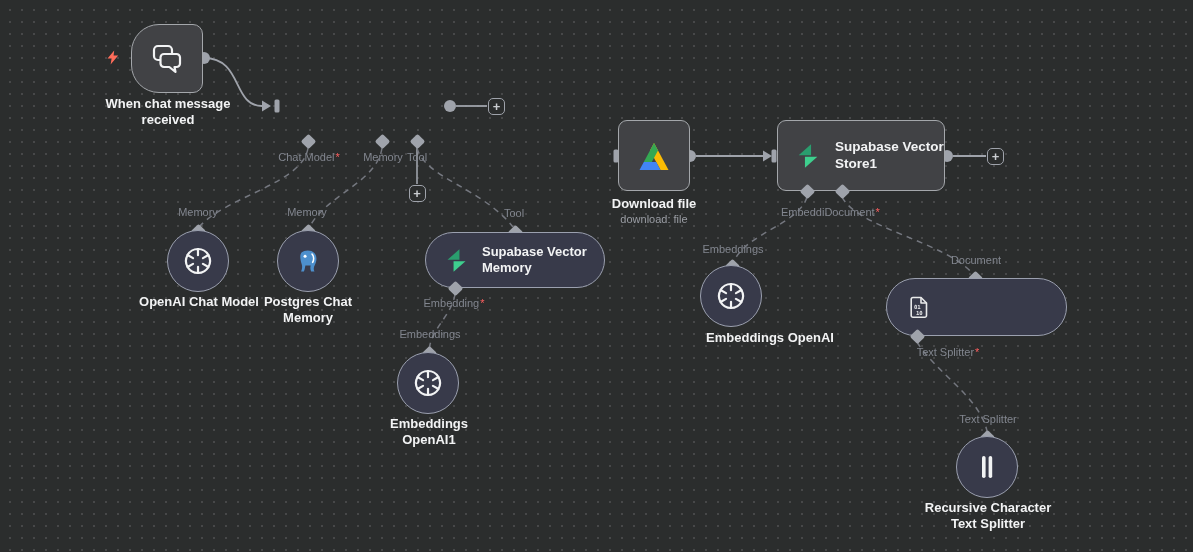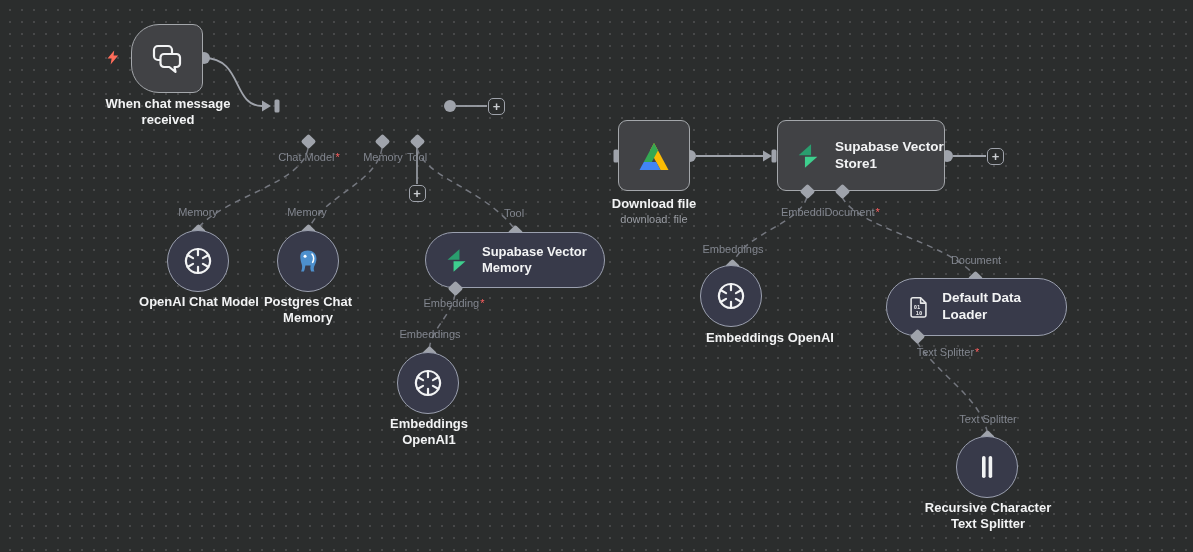--- a/index.html
+++ b/index.html
@@ -208,21 +208,20 @@
 
   <div class="port-label" style="left:976px;top:254px;"><span>Document</span></div>
   <div class="diamond" style="left:969.5px;top:272.5px;"></div>
   <div class="stadium" style="left:886px;top:278px;width:181px;height:58px;border-radius:29px;padding-left:21px;">
     <svg class="icon" width="22" height="23" viewBox="0 0 22 23">
       <path d="M5 1.5 H13 L18.5 7 V19.5 A1.8 1.8 0 0 1 16.7 21.3 H5 A1.8 1.8 0 0 1 3.2 19.5 V3.3 A1.8 1.8 0 0 1 5 1.5 Z" fill="none" stroke="#e8e9ea" stroke-width="1.6" stroke-linejoin="round"></path>
       <path d="M13 1.5 V7 H18.5" fill="none" stroke="#e8e9ea" stroke-width="1.6" stroke-linejoin="round"></path>
       <text x="6" y="13" font-family="DejaVu Sans Mono, monospace" font-size="5.6" font-weight="bold" fill="#e8e9ea">01</text>
       <text x="8" y="19" font-family="DejaVu Sans Mono, monospace" font-size="5.6" font-weight="bold" fill="#e8e9ea">10</text>
     </svg>
-    <span class="node-title" style="margin-left:13px;">Default Data Loader</span>
   </div>
   <div class="diamond" style="left:911.5px;top:330.5px;"></div>
   <div class="port-label" style="left:948px;top:346px;"><span>Text Splitter</span><span class="req">*</span></div>
 
   <div class="port-label" style="left:988px;top:413px;"><span>Text Splitter</span></div>
   <div class="diamond" style="left:981.5px;top:431.5px;"></div>
   <div class="circle-node" style="left:956px;top:436px;">
     <svg class="icon" width="24" height="28" viewBox="0 0 24 28">
       <rect x="7" y="3" width="3.6" height="22" rx="1.8" fill="#f2f3f4"></rect>
       <rect x="13.6" y="3" width="3.6" height="22" rx="1.8" fill="#f2f3f4"></rect>

